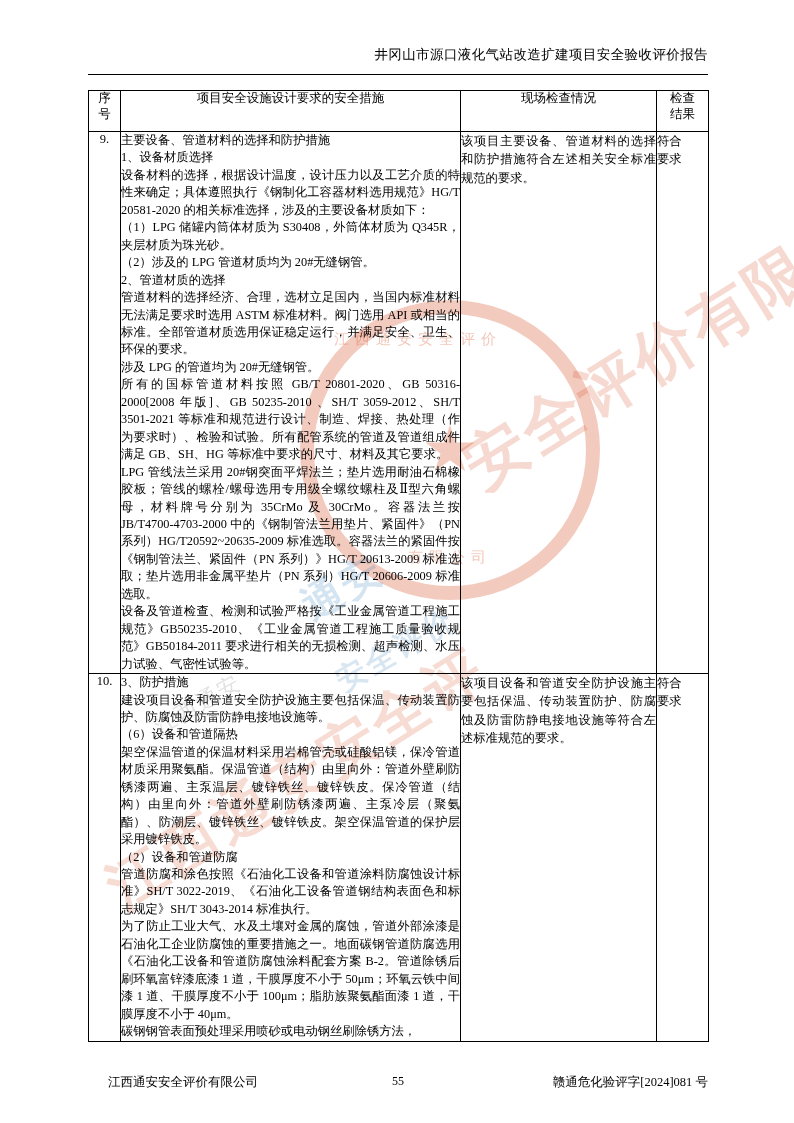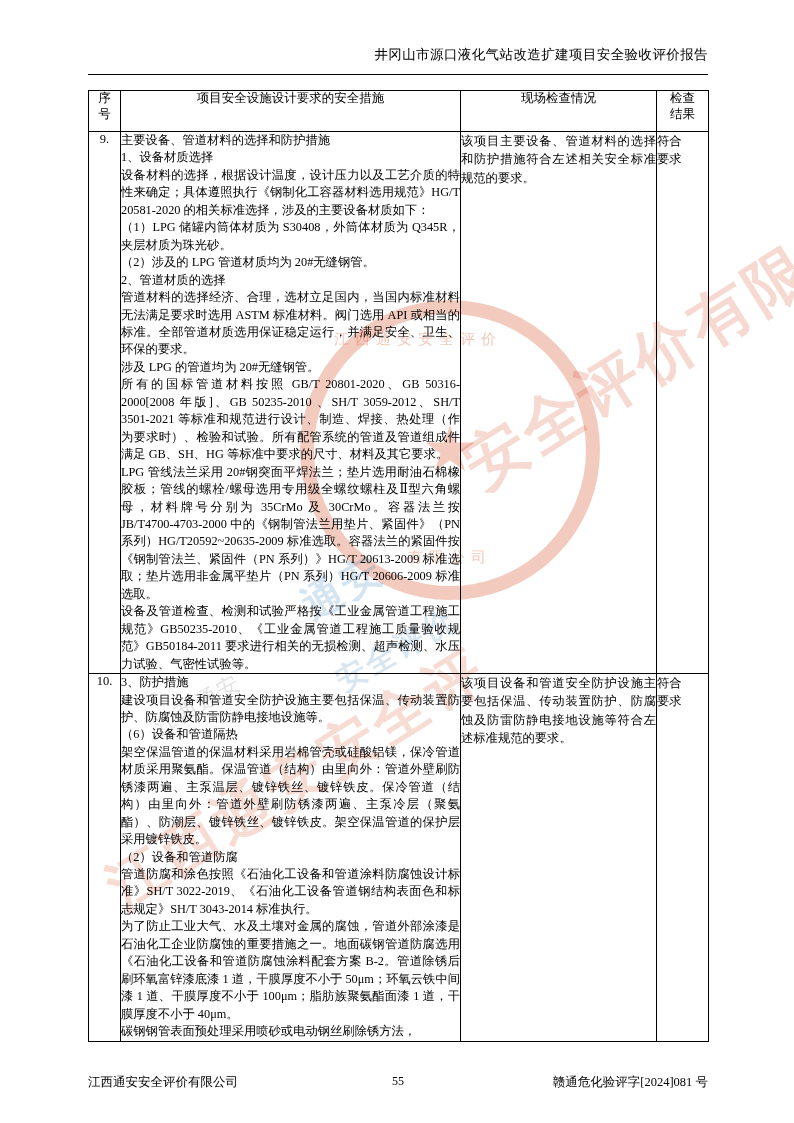--- a/index.html
+++ b/index.html
@@ -111,21 +111,21 @@
     justify-content: space-between;
     align-items: baseline;
   }
   .footer .center {
     position: absolute;
     left: 0;
     width: 620px;
     text-align: center;
     font-size: 12px;
   }
-  .footer-left, .footer-right { position: relative; z-index: 2; }
+  .footer-left, .footer-right { position: relative; z-index: 2; margin-left: 20px; }
 
   
   .wm {
     position: absolute;
     pointer-events: none;
     user-select: none;
   }
   .wm-ring {
     top: 300px;
     left: 300px;

